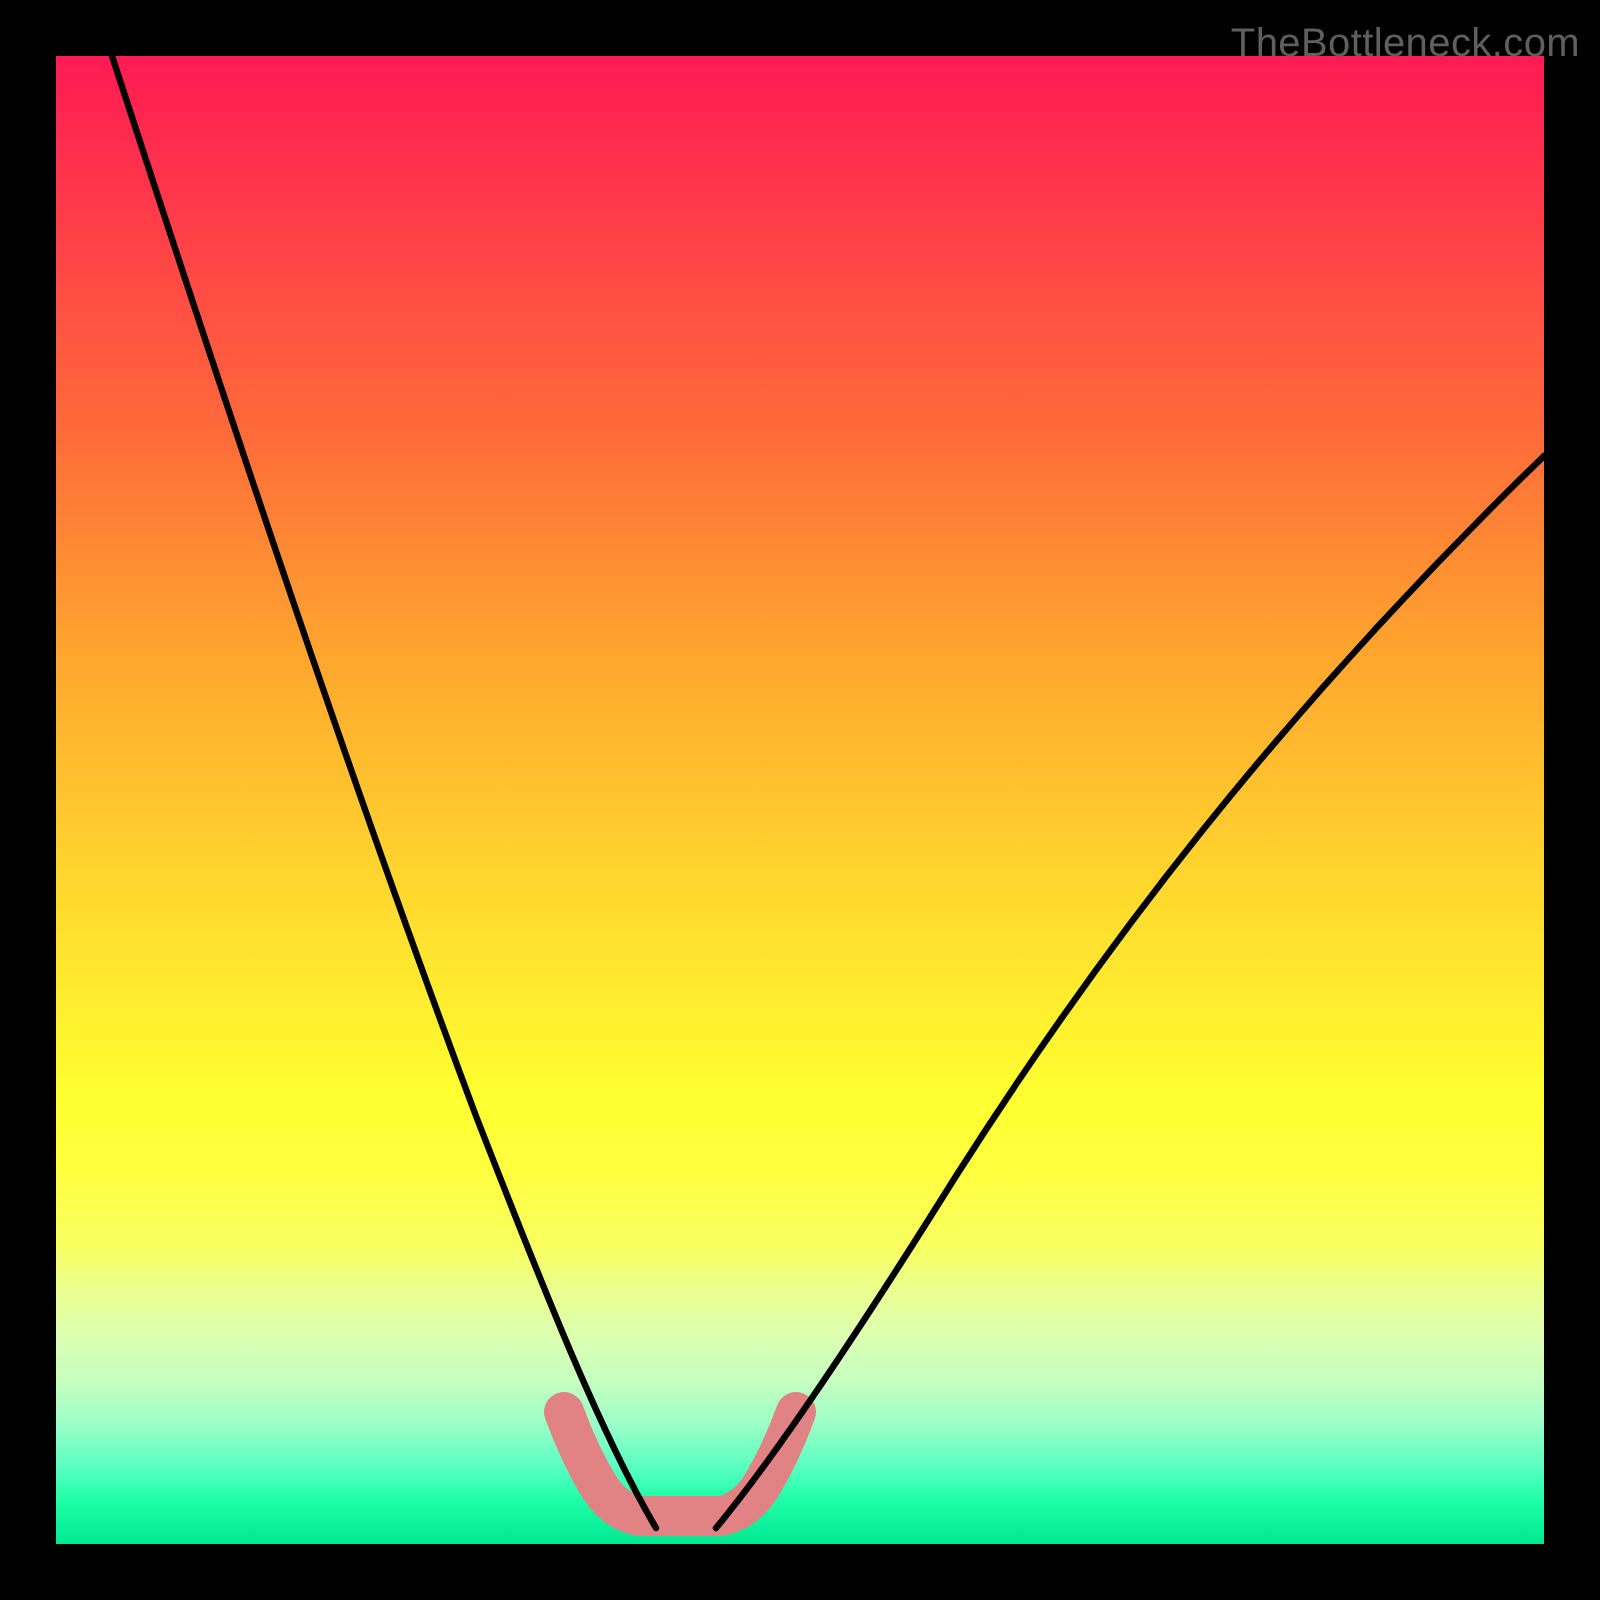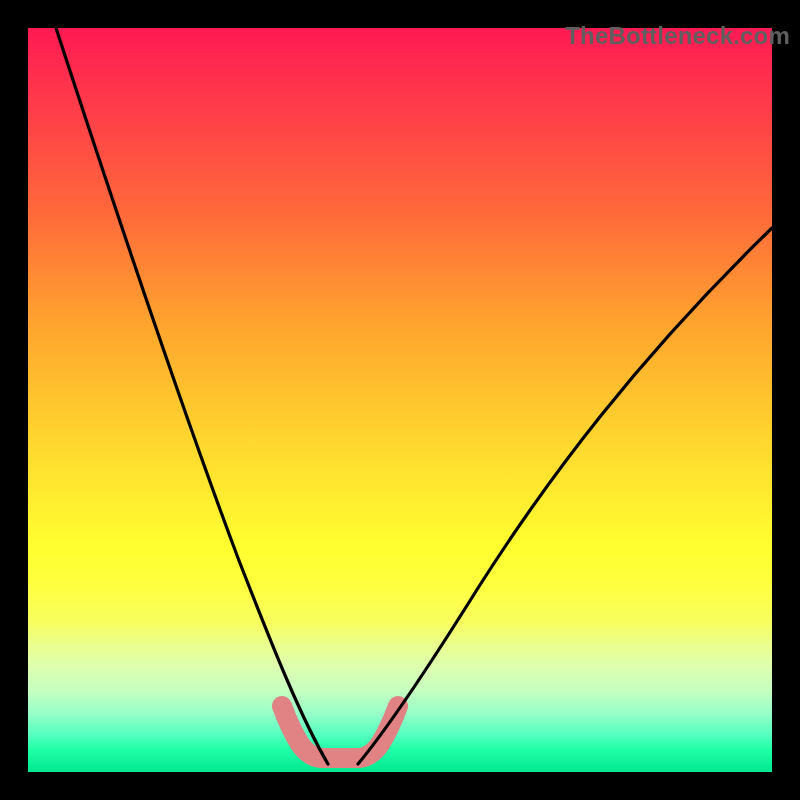--- a/index.html
+++ b/index.html
@@ -31,25 +31,25 @@
       #dcffb0 86%,
       #c6ffc0 89%,
       #9affc8 92%,
       #55ffc0 95%,
       #20ffa8 97%,
       #00e890 100%
     );
   }
   .watermark {
     position: absolute;
-    top: 22px;
+    top: 11px;
     right: 10px;
     color: #5f5f5f;
-    font-size: 24px;
-    font-weight: 700;
+    font-size: 20px;
+    font-weight: 400;
     letter-spacing: 0.2px;
     user-select: none;
   }
   svg.curves {
     position: absolute;
     left: 0;
     top: 0;
   }
 </style>
 </head>

